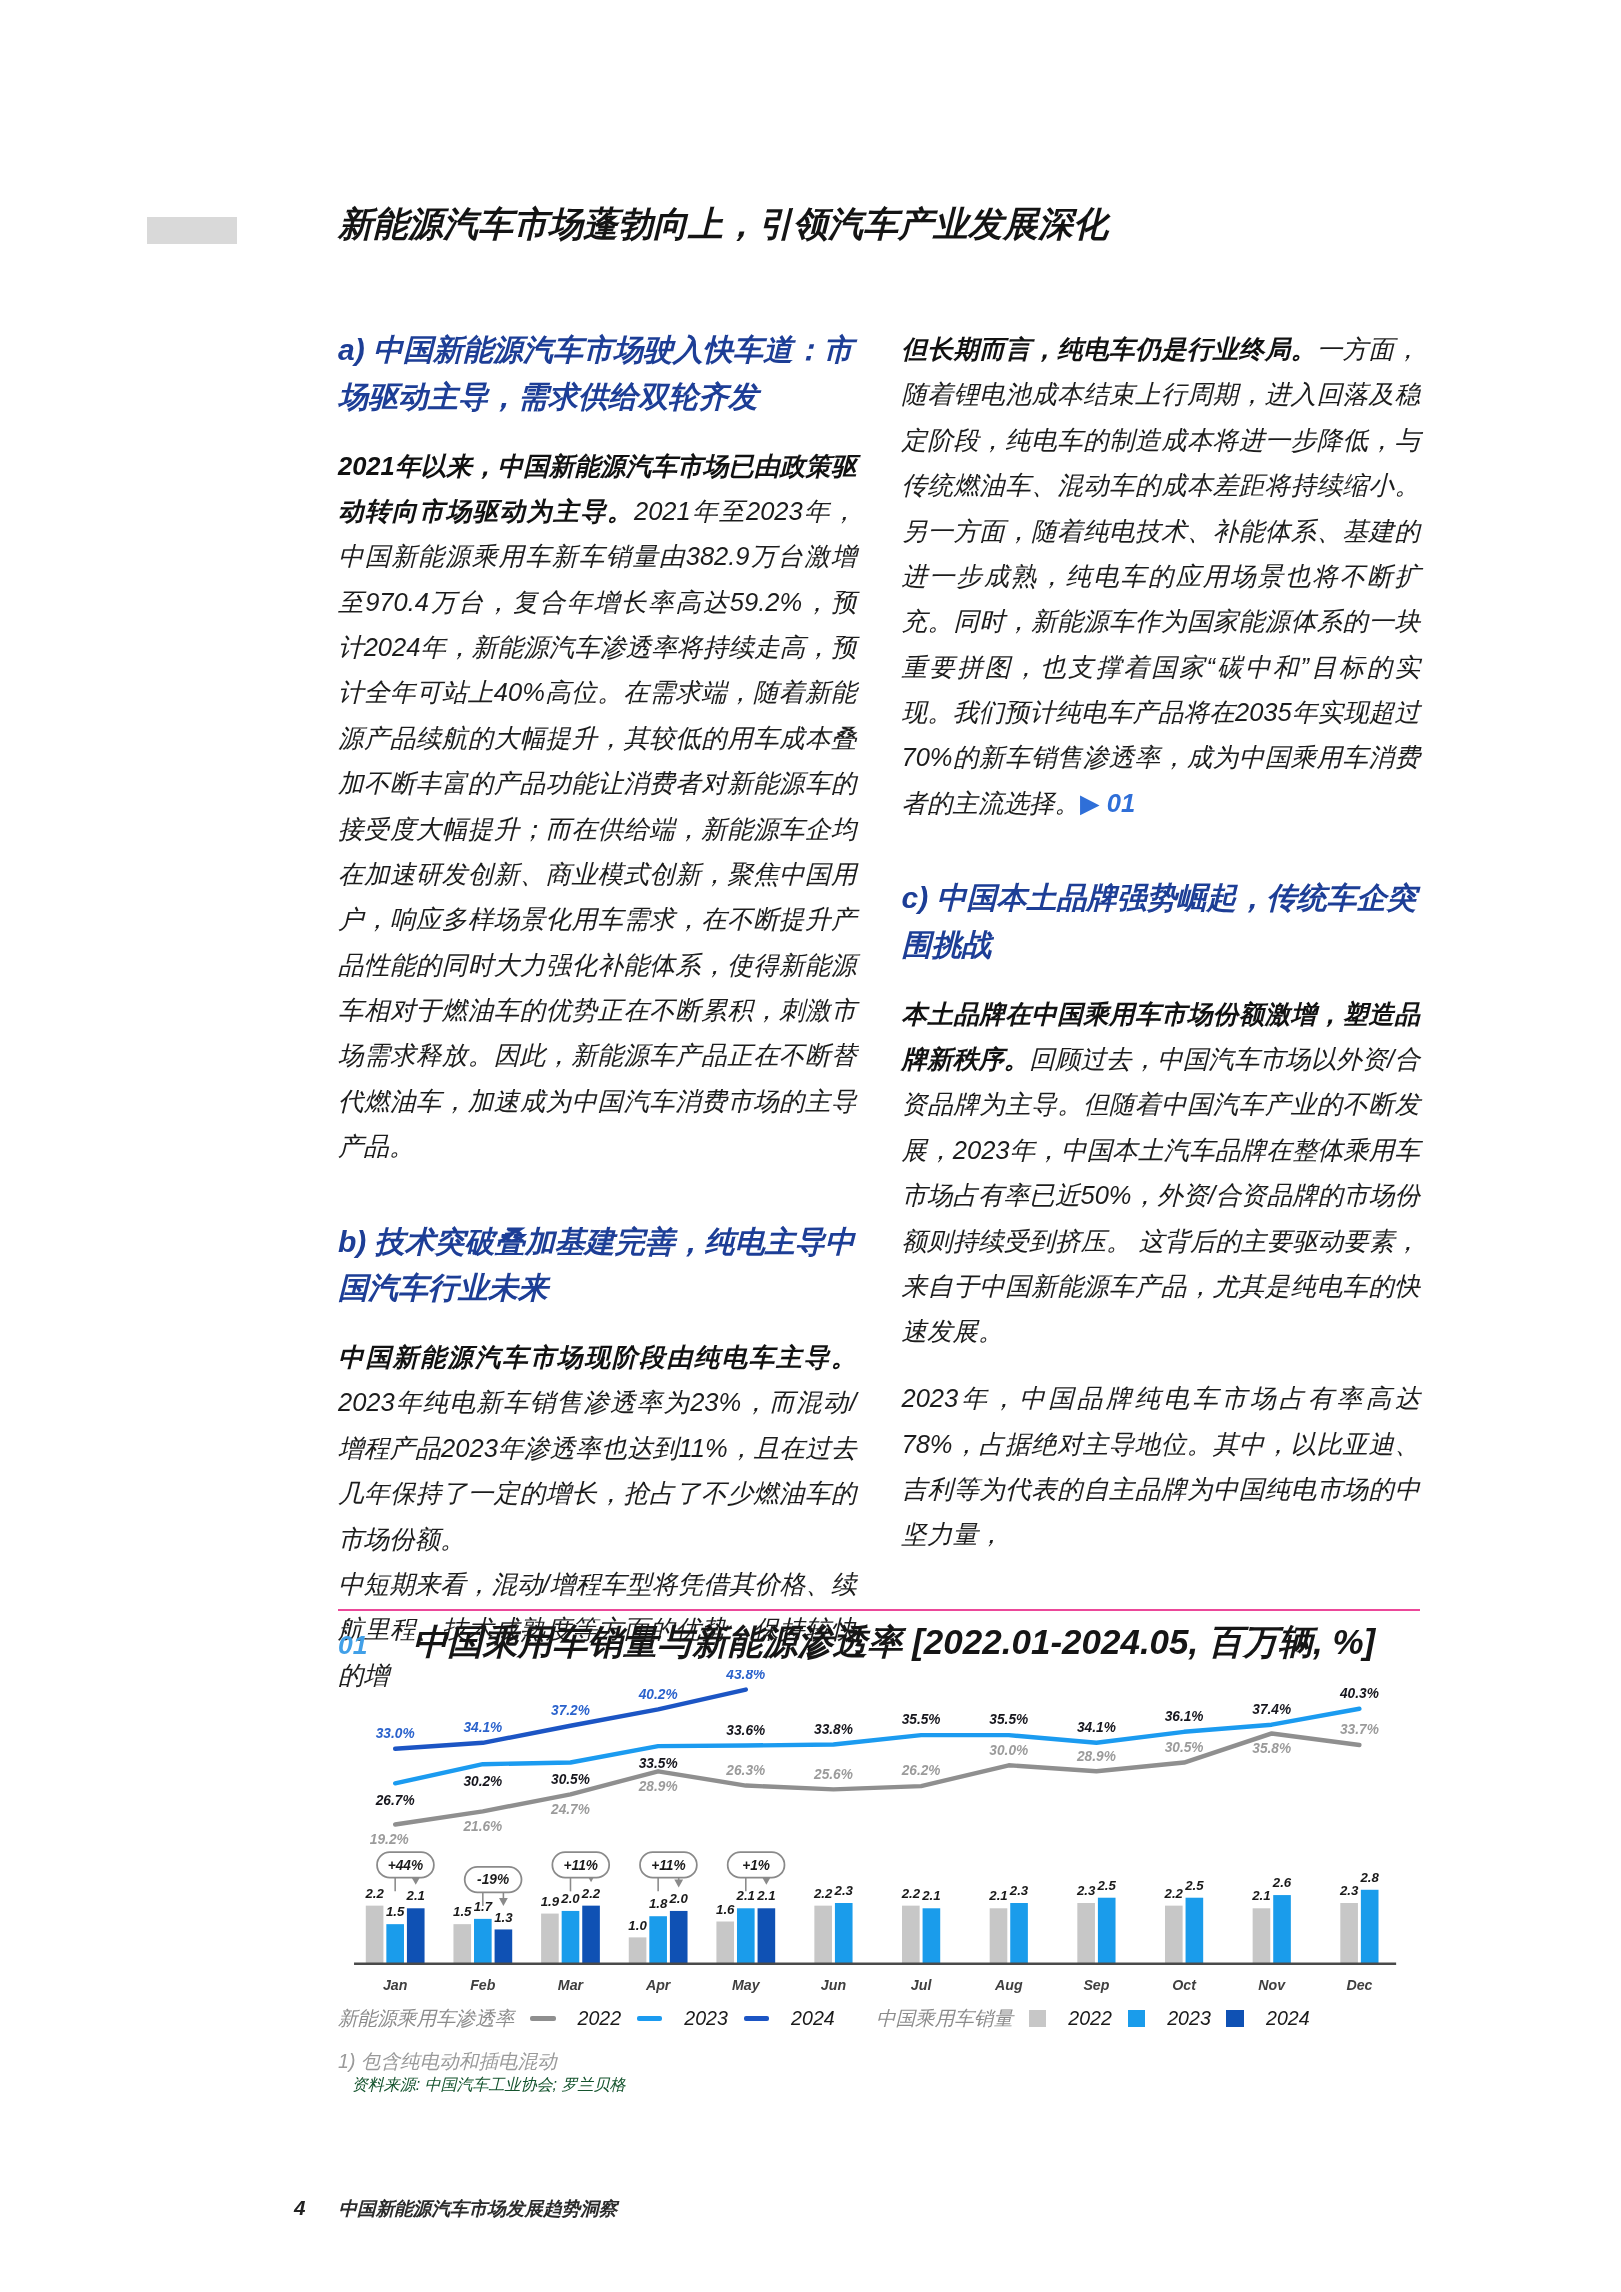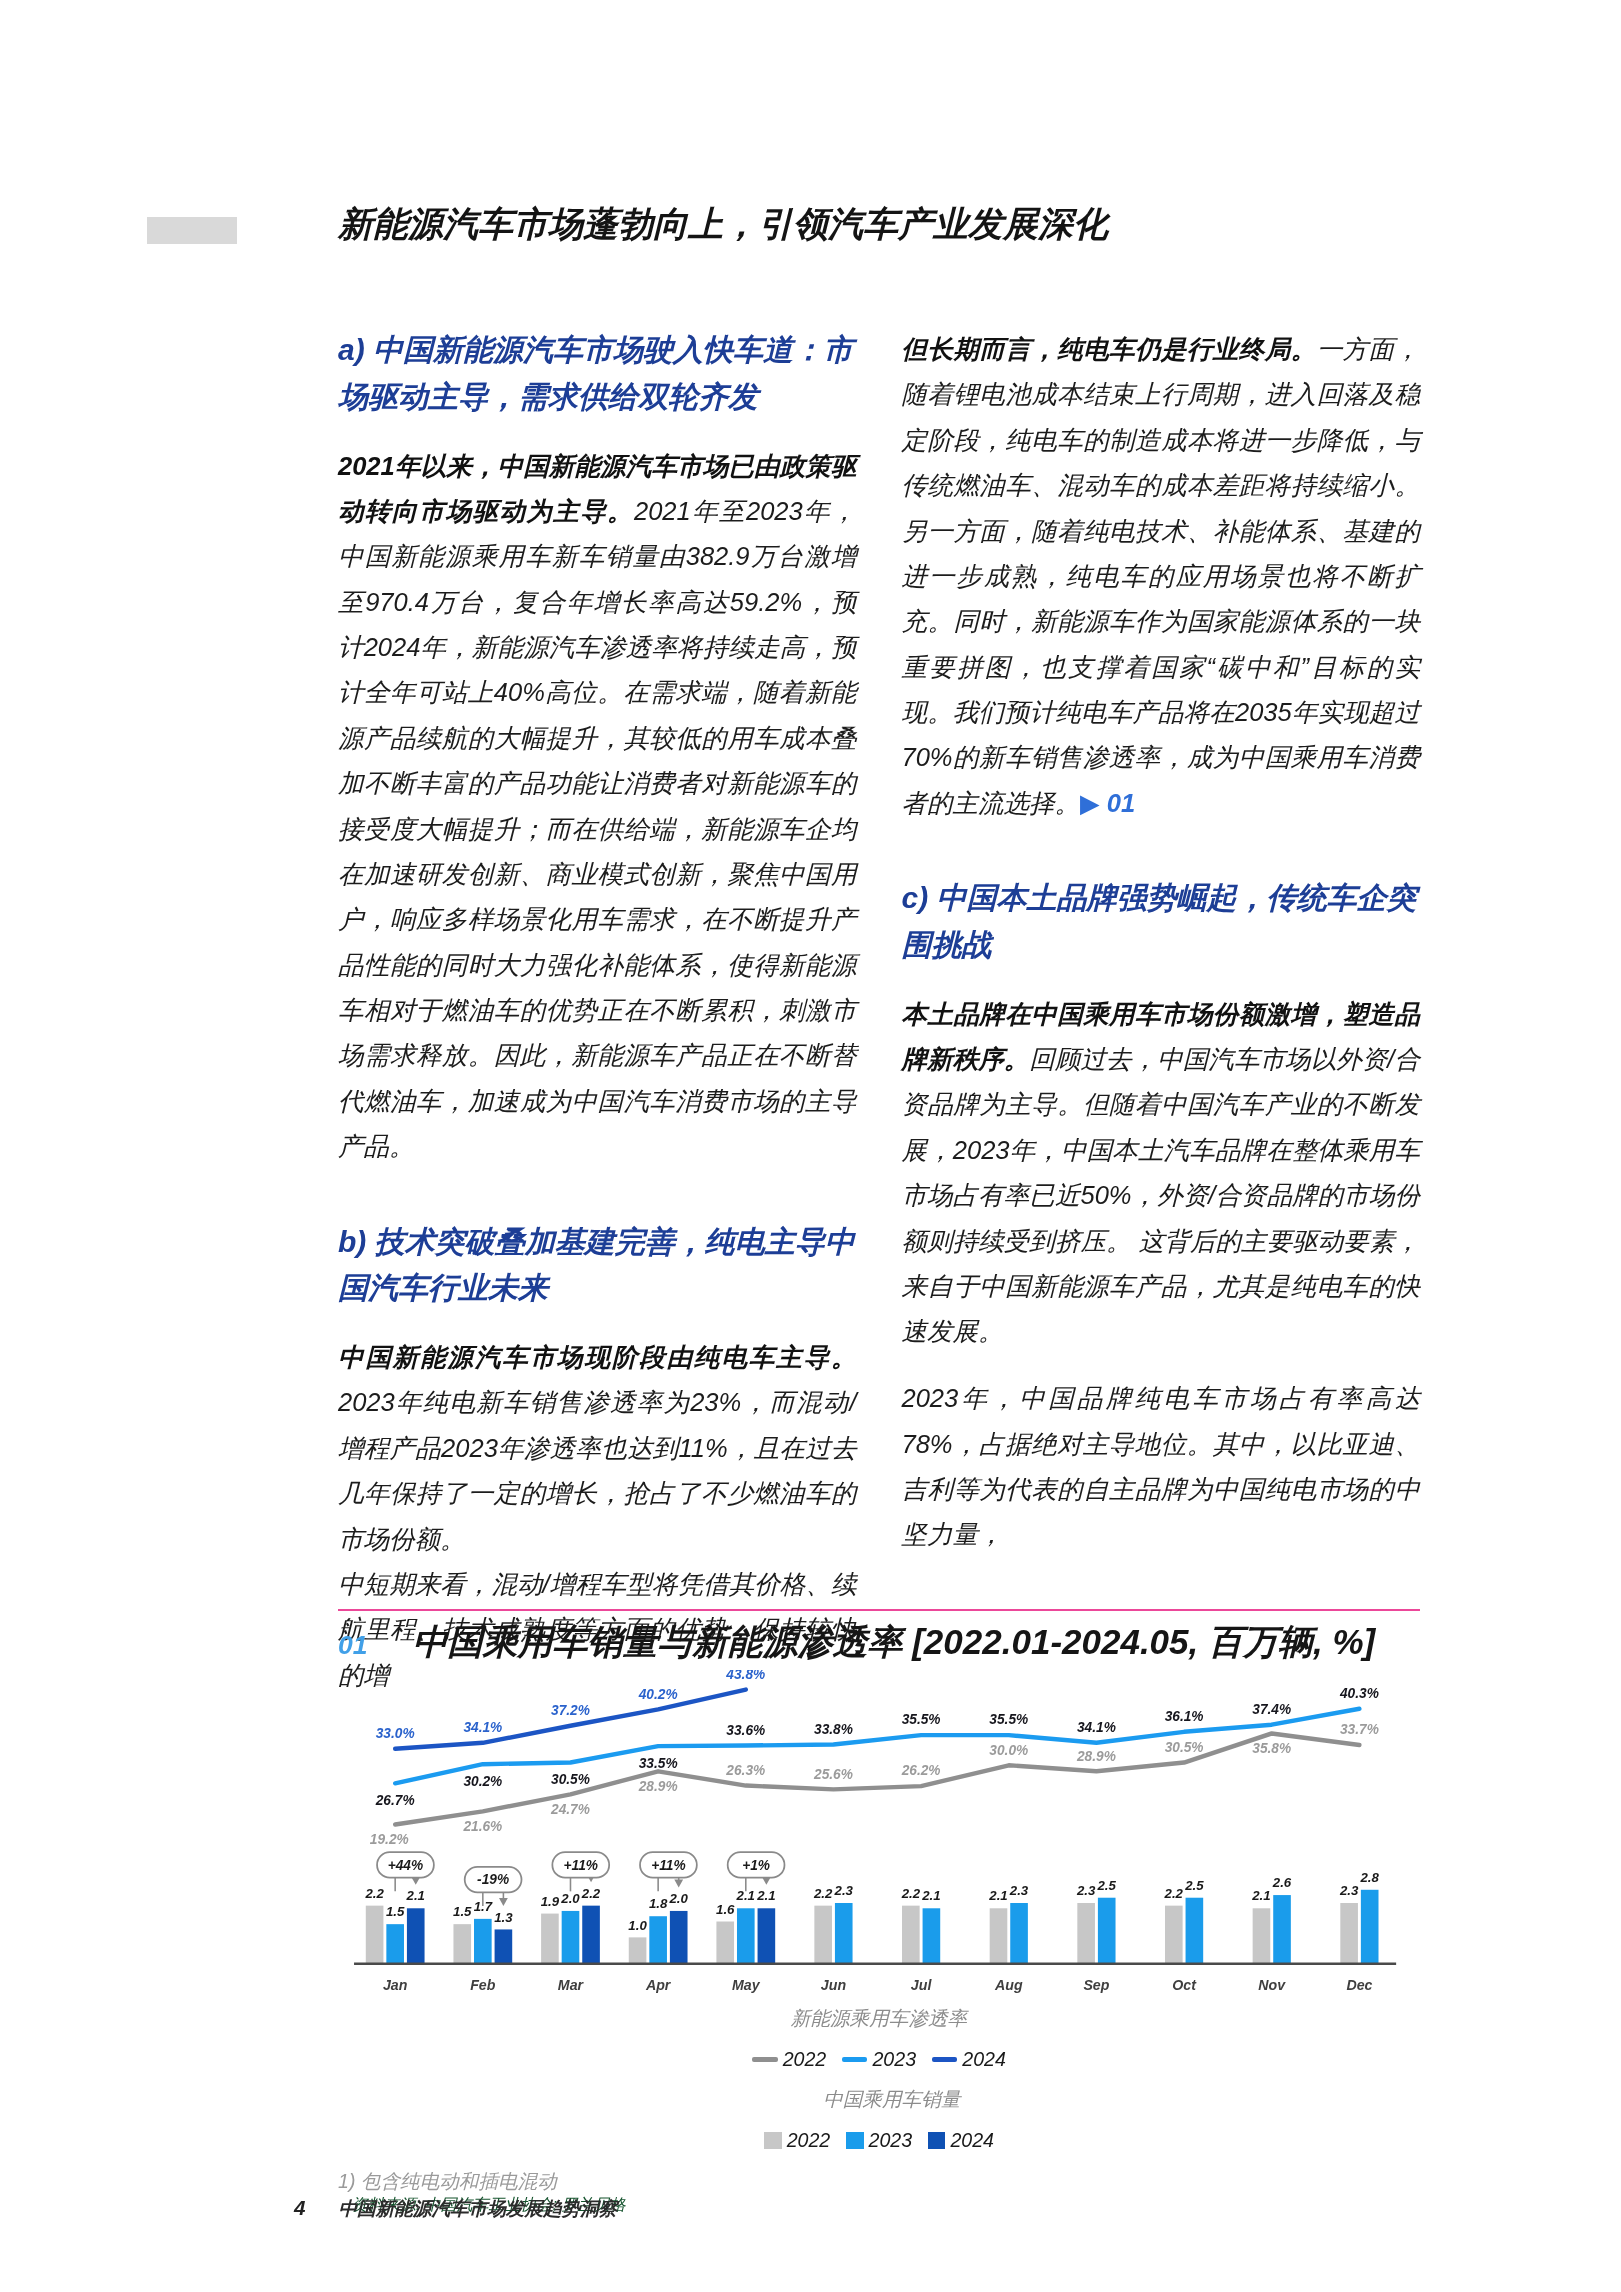--- a/index.html
+++ b/index.html
@@ -14,24 +14,24 @@
   .col p{margin:0;}
   .para-gap{margin-bottom:21.6px !important;}
   strong{font-weight:700;color:#111;}
   .figref{color:#2f6fd8;font-weight:700;white-space:nowrap;}
   .figure{position:absolute;left:338px;top:1609px;width:1082px;border-top:2px solid #ec4899;padding-top:8px;}
   .fig-head{display:flex;align-items:baseline;gap:45px;margin-bottom:3.9px;}
   .fig-num{color:#41a0e8;font-size:26.5px;font-weight:700;}
   .fig-title{font-size:35px;font-weight:700;color:#151515;}
   #chart-svg{display:block;}
   #chart-svg text{font-family:"Liberation Sans","DejaVu Sans",sans-serif;}
-  .legend{display:flex;align-items:center;gap:15.7px;font-size:19.6px;color:#1a1a1a;margin-top:2px;flex-direction:column;}
+  .legend{display:flex;align-items:center;gap:15.7px;font-size:19.6px;color:#1a1a1a;margin-top:2px;}
   .leg-cap{color:#8c8c8c;}
   .leg-cap.bars-cap{margin-left:25.5px;}
-  .leg-item{display:flex;align-items:center;gap:5px;}
+  .leg-item{display:flex;align-items:center;gap:22px;}
   .leg-line{display:inline-block;width:25.5px;height:4.9px;border-radius:2px;background:#999;}
   .leg-sq{display:inline-block;width:17.6px;height:17.6px;background:#999;}
   .footnote{margin-top:15.7px;color:#9a9a9a;font-size:19.6px;}
   .source{margin-left:13.7px;color:#14532d;font-size:16px;}
   .footer{position:absolute;left:294px;top:2196px;display:flex;align-items:baseline;gap:33px;}
   .footer .pageno{font-weight:700;font-size:20.6px;color:#222;}
   .footer .doc{font-weight:700;font-size:18.6px;color:#2b2b2b;}
 </style>
 </head>
 <body>

